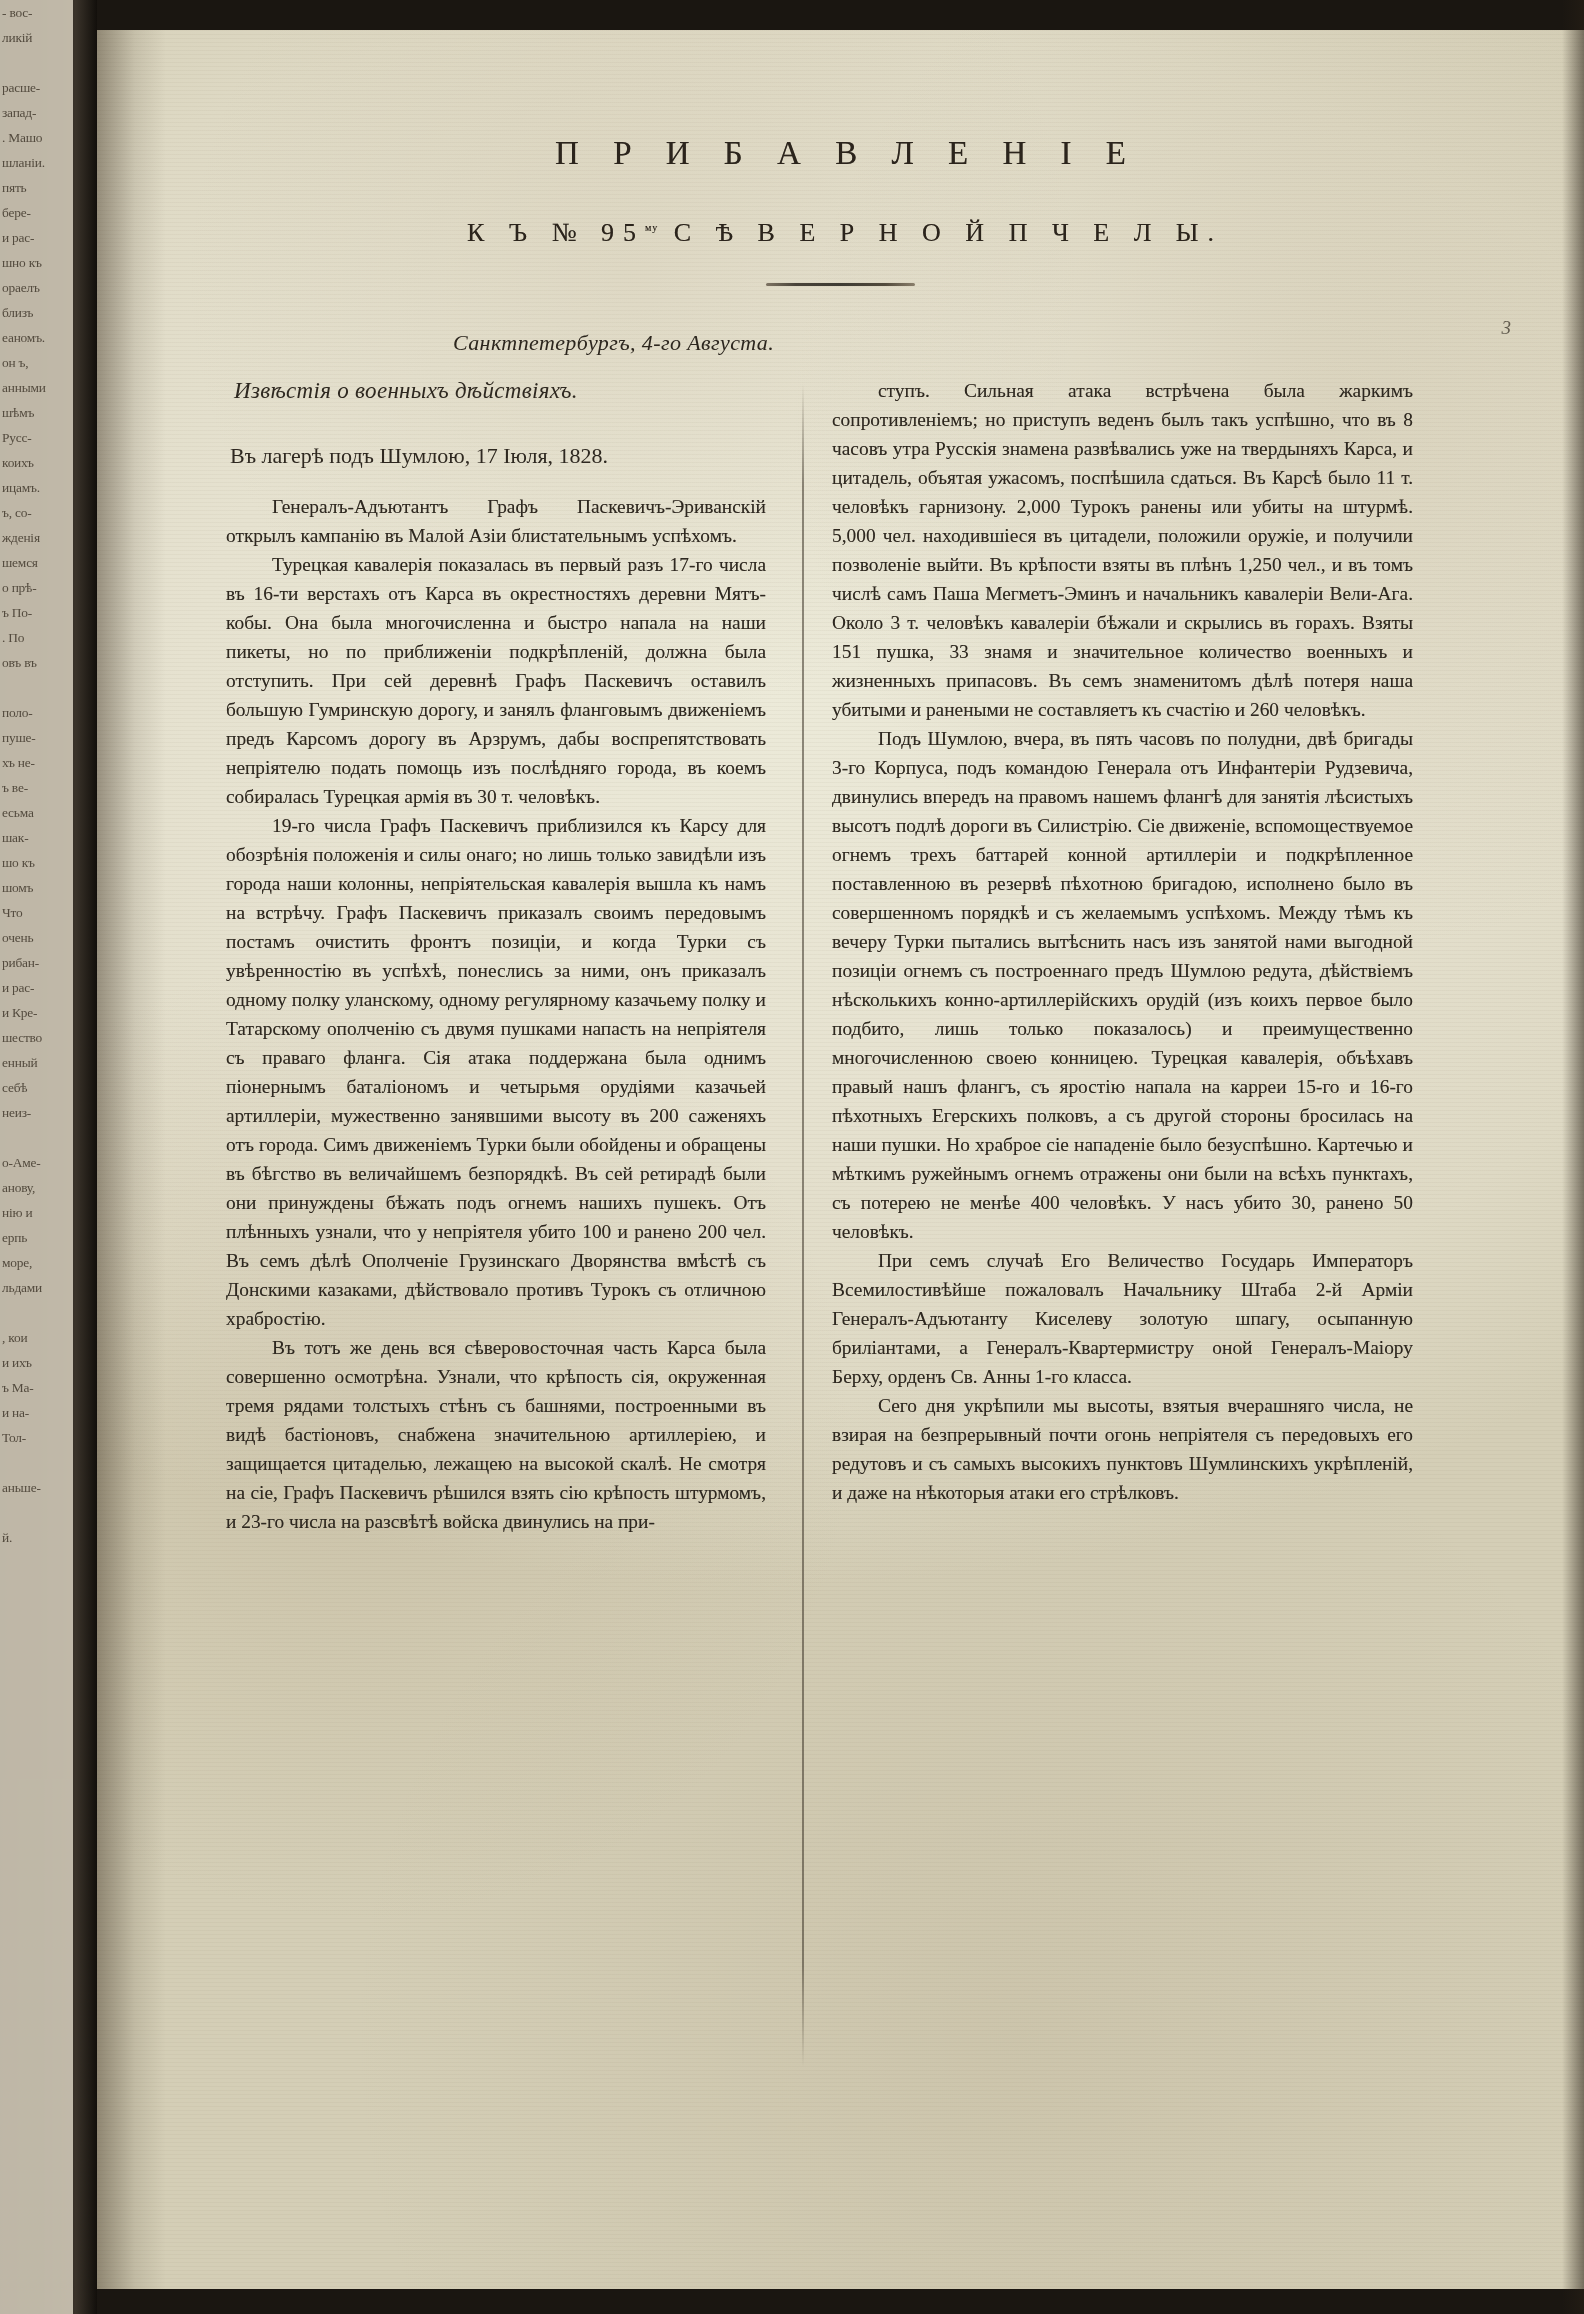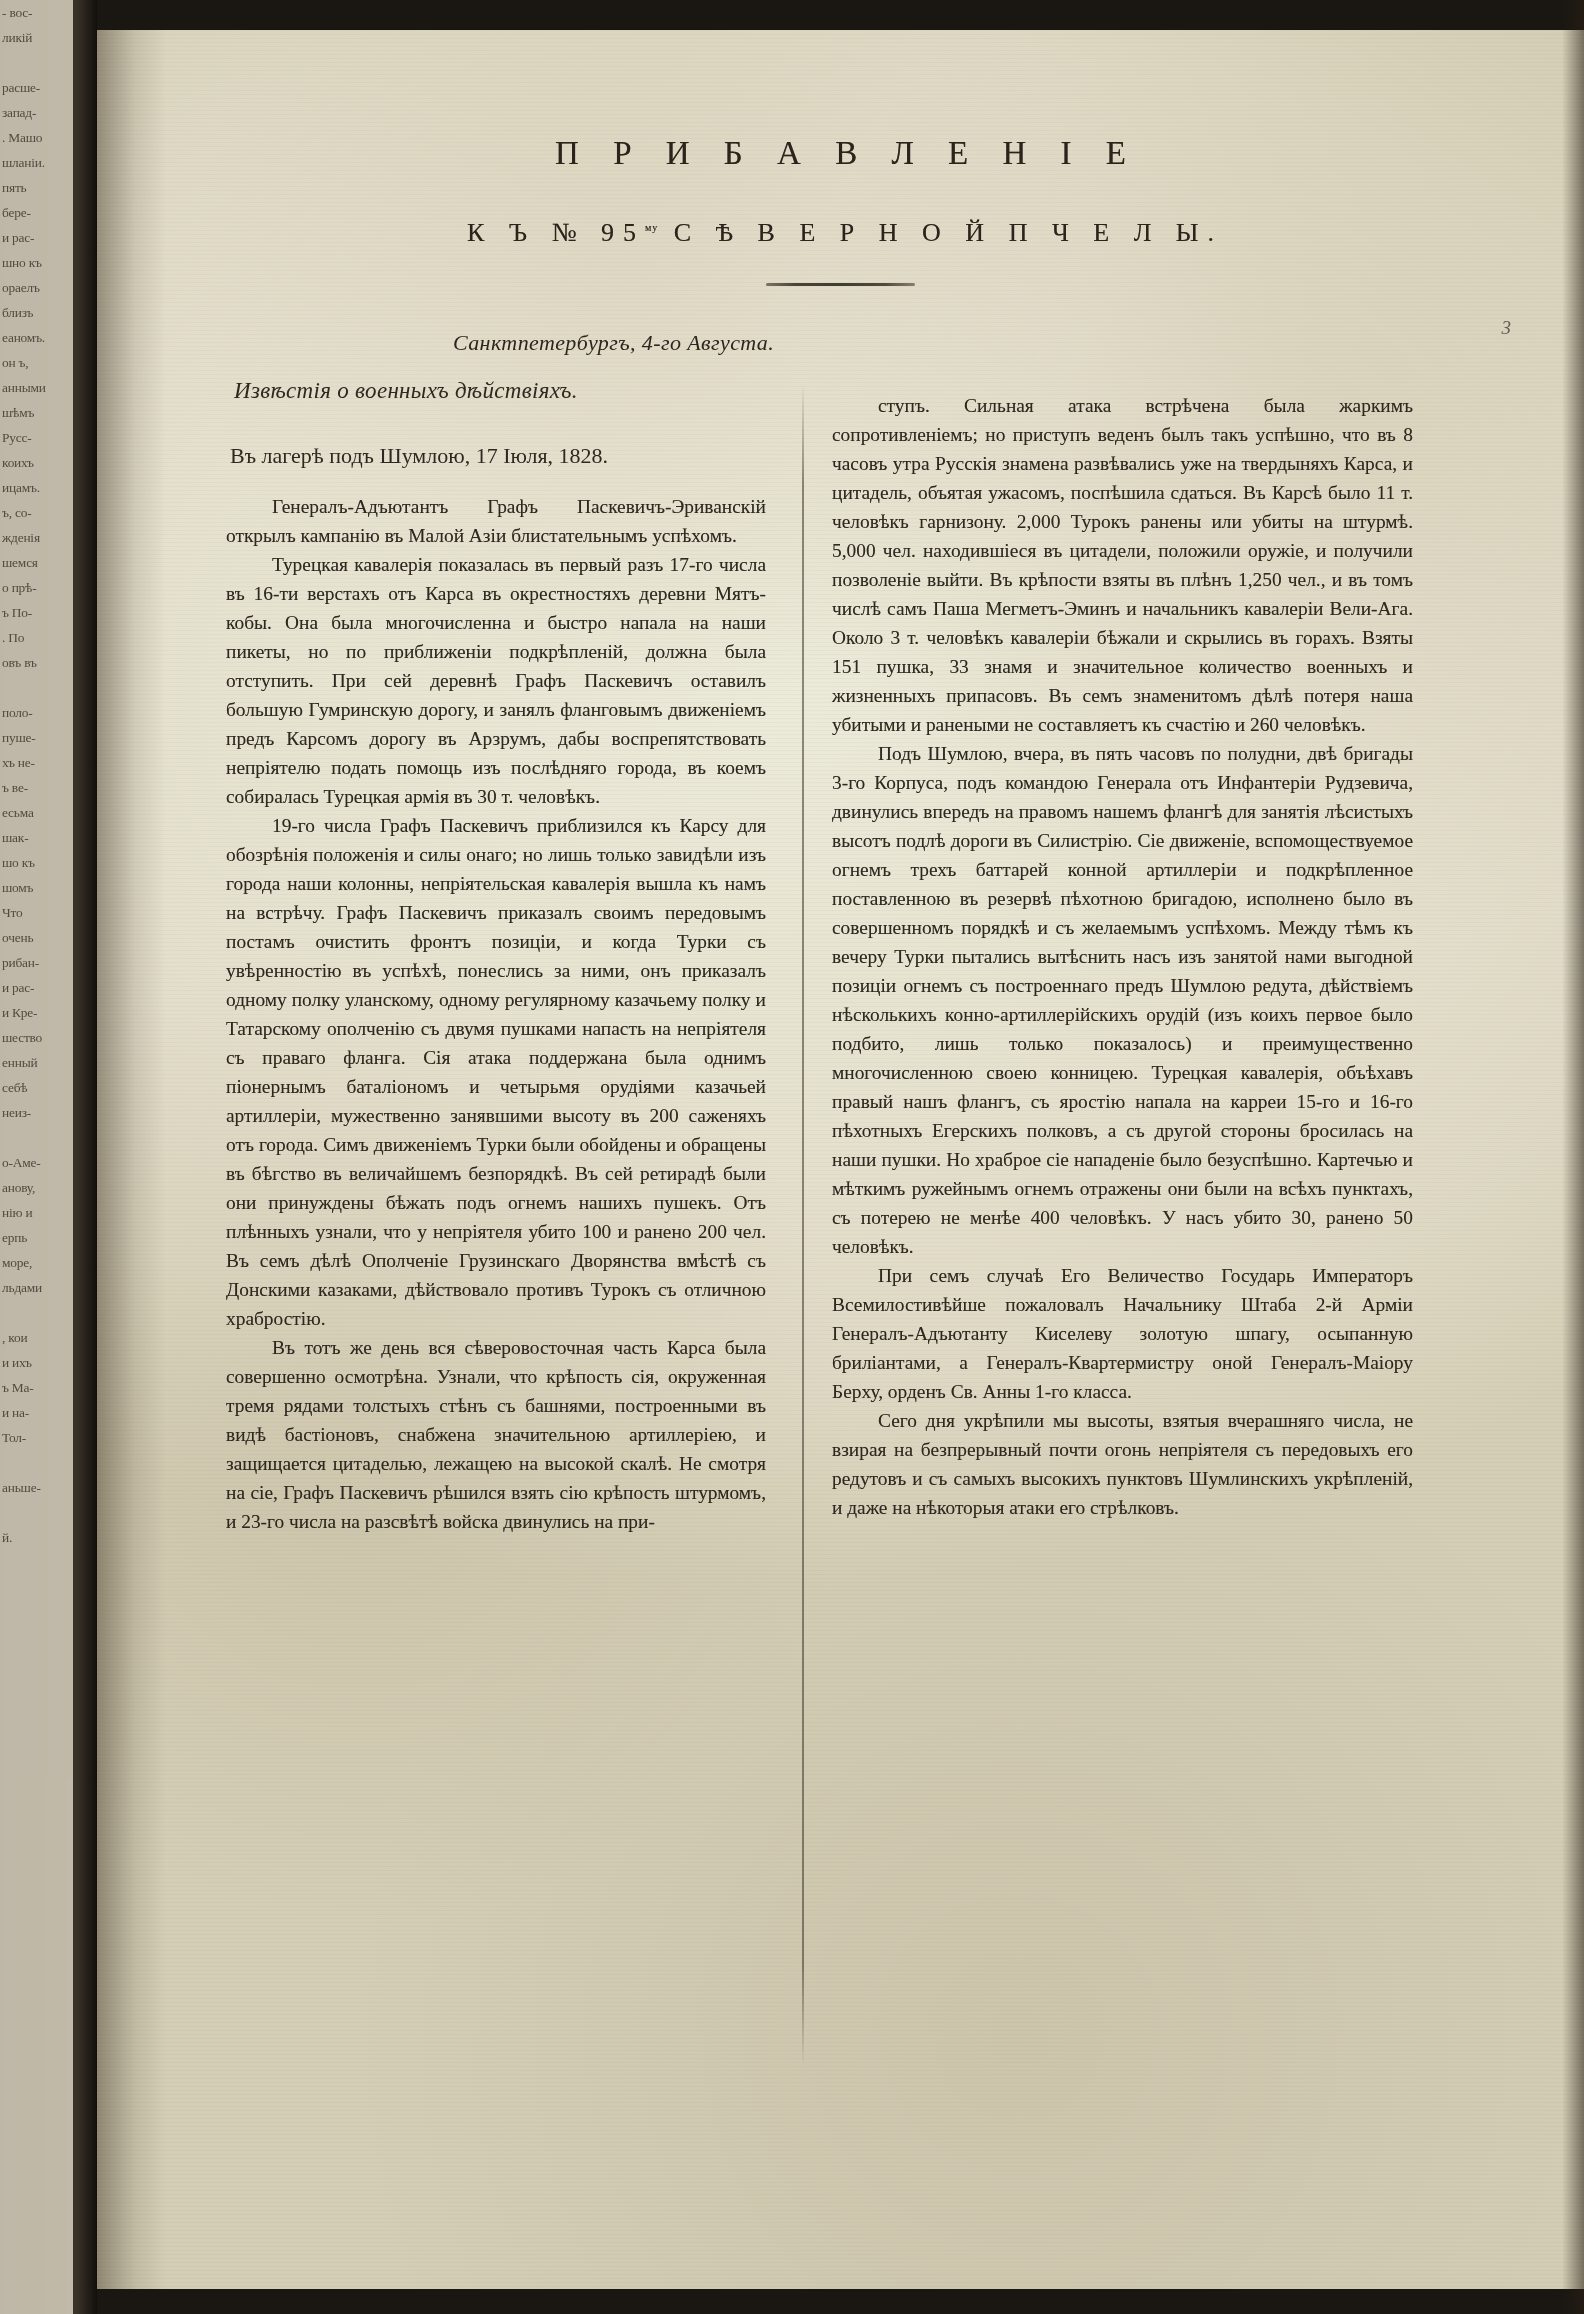--- a/index.html
+++ b/index.html
@@ -164,21 +164,20 @@
     opacity: .75;
   }
 
   
   .columns {
     position: absolute;
     left: 0; top: 368px;
     width: 1487px;
     display: flex;
     gap: 0;
-    align-items: center;
   }
   .col {
     box-sizing: border-box;
     font-size: 19.4px;
     line-height: 29px;
     text-align: justify;
     color: #2e2820;
     hyphens: none;
   }
   .col-left {

